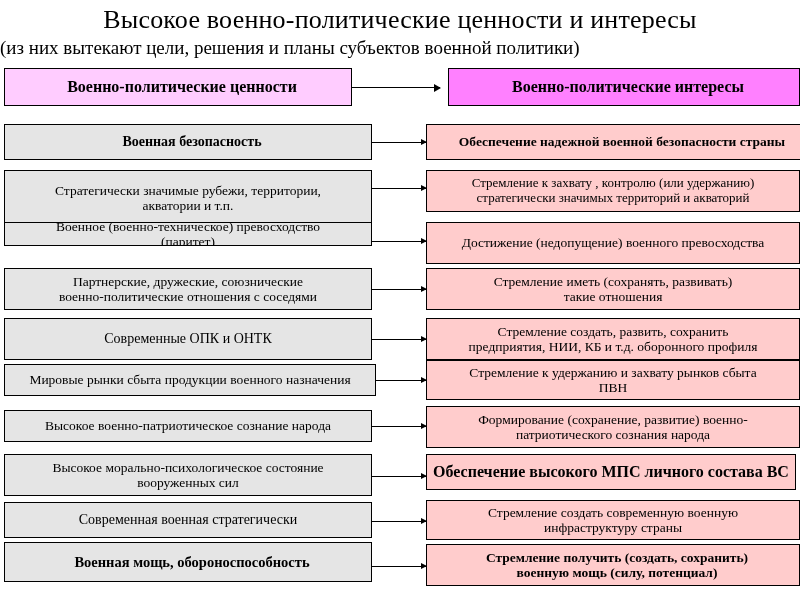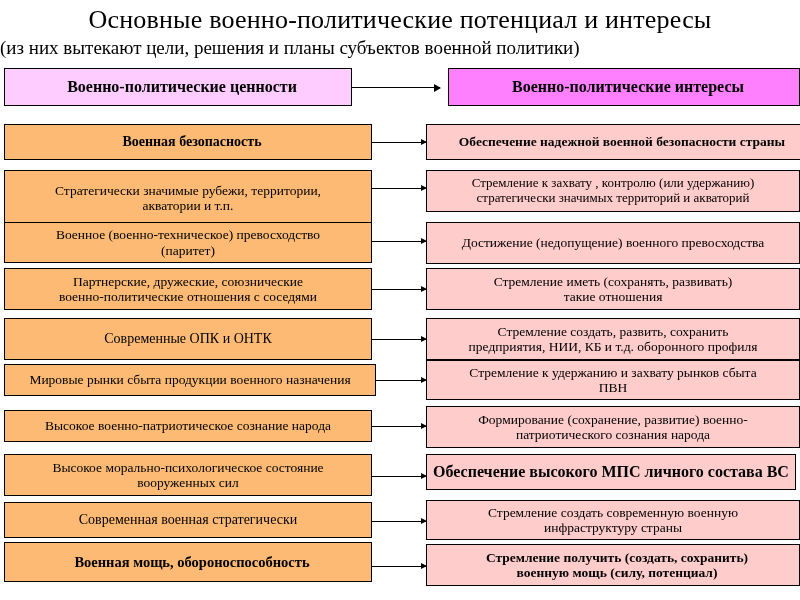--- a/index.html
+++ b/index.html
@@ -57,21 +57,21 @@
     justify-content: center;
     text-align: center;
     line-height: 1.12;
     padding: 0 3px;
     overflow: hidden;
   }
   .box span { display: block; width: 100%; }
 
   .hdr-left  { background: #FFCCFF; }
   .hdr-right { background: #FF80FF; }
-  .val-box   { background: #fdba74; }
+  .val-box   { background: #e5e5e5; }
   .int-box   { background: #FFCCCC; }
 
   .bold { font-weight: bold; padding-left: 11px; }
 
   
   .conn {
     position: absolute;
     height: 0;
     border-top: 1.4px solid #000000;
   }
@@ -92,21 +92,21 @@
     border-left: 6px solid #000000;
     border-top: 3.7px solid transparent;
     border-bottom: 3.7px solid transparent;
   }
 </style>
 </head>
 <body>
 
 <div id="page">
 
-  <div class="title-main">Основные  военно-политические потенциал и  интересы</div>
+  <div class="title-main">Высокое  военно-политические ценности и  интересы</div>
   <div class="title-sub">(из них вытекают цели, решения  и планы субъектов военной политики)</div>
 
   <div class="box hdr-left bold" style="left:4px; top:68px; width:348px; height:38px; font-size:16px;">
     <span>Военно-политические  ценности</span>
   </div>
 
   <div class="box hdr-right bold" style="left:448px; top:68px; width:352px; height:38px; font-size:16px;">
     <span>Военно-политические  интересы</span>
   </div>
 
@@ -121,21 +121,21 @@
   </div>
 
   <div class="box val-box" style="left:4px; top:170px; width:368px; height:56px; font-size:13.5px;justify-content:center;">
     <span>Стратегически  значимые рубежи,  территории,<br>акватории и т.п.</span>
   </div>
   <div class="conn small" style="left:372px; top:188px; width:54px;"></div>
   <div class="box int-box" style="left:426px; top:170px; width:374px; height:42px; font-size:13px;">
     <span>Стремление к захвату ,  контролю  (или  удержанию)<br>стратегически  значимых территорий и акваторий</span>
   </div>
 
-  <div class="box val-box" style="left:4px; top:222px; width:368px; height:41px; font-size:13.5px;justify-content:center;">
+  <div class="box val-box" style="left:4px; top:222px; width:368px; height:24px; font-size:13.5px;justify-content:center;">
     <span>Военное (военно-техническое) превосходство<br>(паритет)</span>
   </div>
   <div class="conn small" style="left:372px; top:241px; width:54px;"></div>
   <div class="box int-box" style="left:426px; top:222px; width:374px; height:42px; font-size:13.5px;">
     <span>Достижение  (недопущение)  военного превосходства</span>
   </div>
 
   <div class="box val-box" style="left:4px; top:268px; width:368px; height:42px; font-size:13.5px;">
     <span>Партнерские, дружеские, союзнические<br>военно-политические отношения с соседями</span>
   </div>

